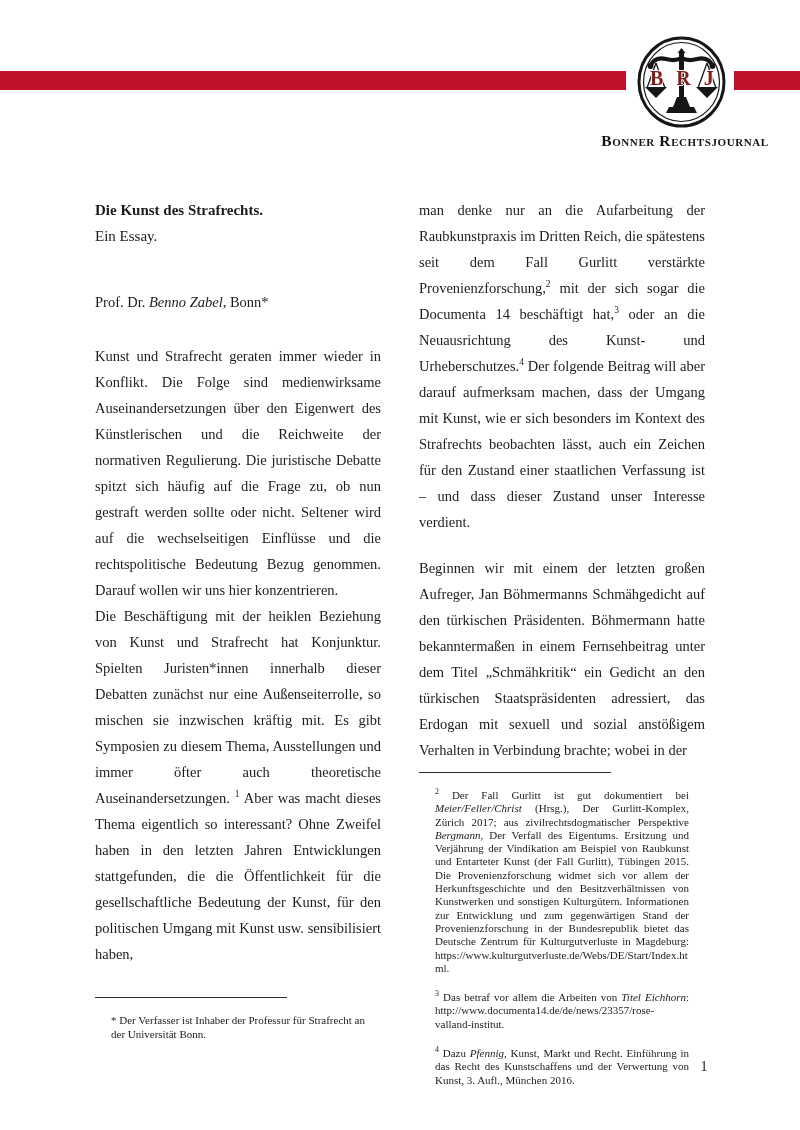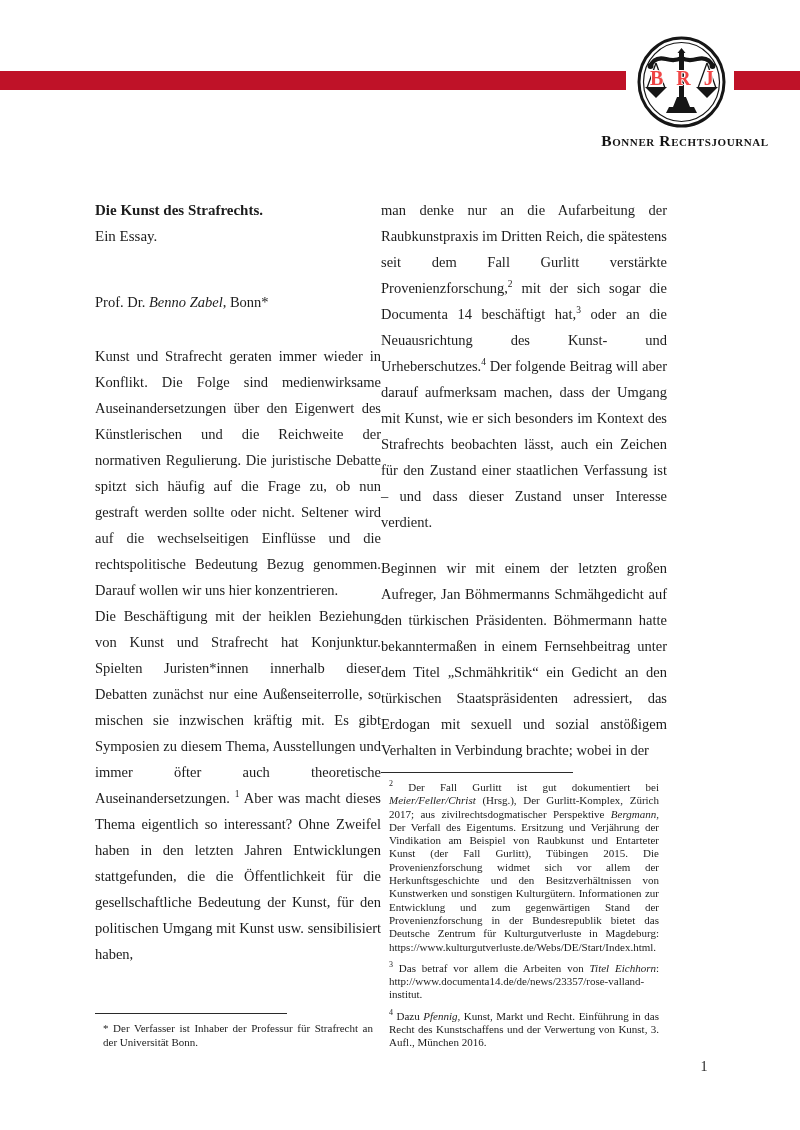--- a/index.html
+++ b/index.html
@@ -16,38 +16,38 @@
 
   
   .red-bar { position: absolute; left: 0; top: 71px; width: 800px; height: 19px; background: #bf1228; }
   .bar-gap { position: absolute; left: 626px; top: 69px; width: 108px; height: 23px; background: #ffffff; }
   .logo { position: absolute; left: 637px; top: 36px; width: 89px; height: 92px; }
   .logo svg { display: block; }
   .logo-letters {
     position: absolute; top: 31px; left: 0; width: 100%;
     text-align: center; font-weight: 700; font-size: 20px;
     letter-spacing: 13px; text-indent: 13px;
-    color: #ef4444;
+    color: #7f1d1d;
     text-shadow: -1px 0 0 #fff, 1px 0 0 #fff, 0 -1px 0 #fff, 0 1px 0 #fff;
   }
   .journal-name {
     position: absolute; left: 570px; top: 132px; width: 230px;
     text-align: center;
     font-variant: small-caps;
     font-weight: 700;
     font-size: 15.5px;
     letter-spacing: 0.6px;
     color: #141414;
   }
 
   
   .content {
     position: absolute; left: 95px; top: 197px;
     width: 610px; height: 860px;
-    display: flex; 
+    display: flex; gap: 38px;
   }
   .col { width: 286px; display: flex; flex-direction: column; }
 
   p { margin: 0; }
   .title    { font-size: 15px; font-weight: 700; line-height: 26px; }
   .subtitle { font-size: 15px; line-height: 26px; }
   .author   { font-size: 14.5px; line-height: 26px; margin-top: 40px; }
   .abstract { margin-top: 28px; }
   .abstract, .body-p {
     font-size: 14.5px; line-height: 26px;
@@ -60,21 +60,21 @@
 
   
   .footnotes {
     font-size: 11px; line-height: 13.3px;
     text-align: justify;
     overflow-wrap: break-word; word-wrap: break-word;
   }
   .col-left .footnotes { margin-top: auto; }
   .col-right .footnotes { margin-top: 9px; }
   .fn-rule { width: 192px; height: 0; border-top: 1.4px solid #2a2a2a; margin-bottom: 6px; }
-  .fn { margin: 8px; }
+  .fn { margin: 16px; }
   .fn sup { font-size: 8px; line-height: 0; vertical-align: super; }
   .fn i { font-style: italic; }
 
   .page-number { position: absolute; left: 694px; top: 1059px; width: 20px; text-align: center; font-size: 14px; }
 </style>
 </head>
 <body>
 
 <div class="page">
 

